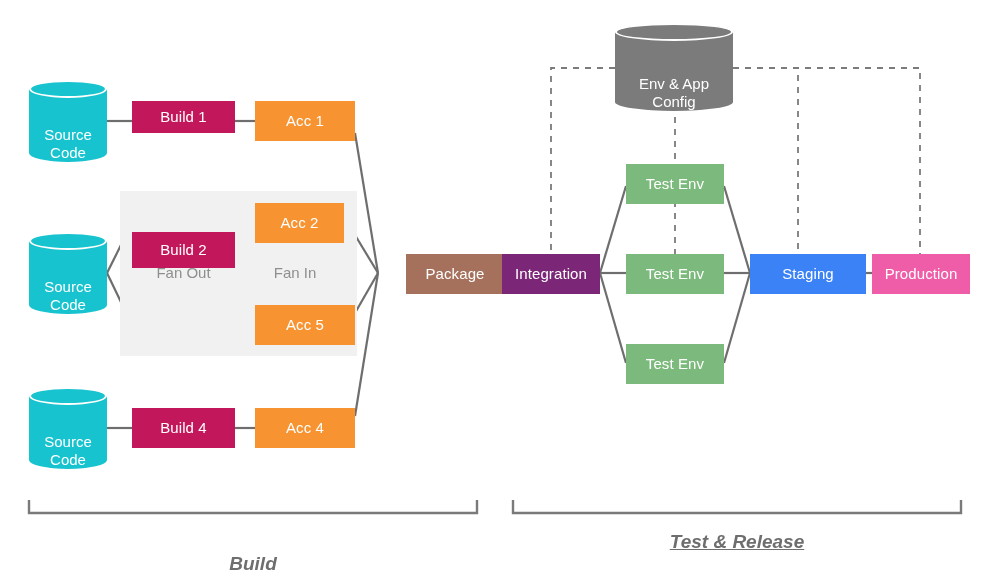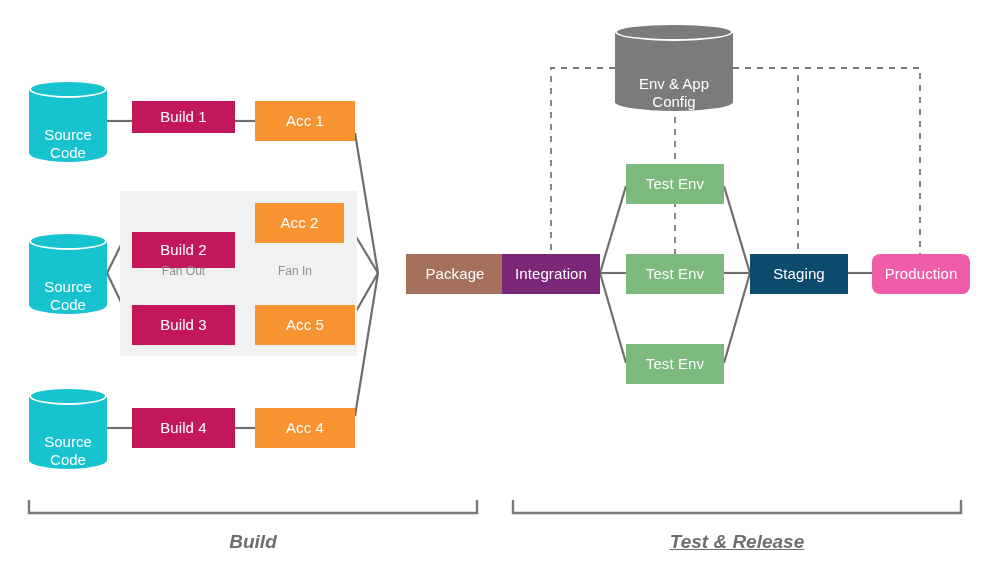--- a/index.html
+++ b/index.html
@@ -80,21 +80,21 @@
   }
   .cyl .cyl-label {
     position: relative;
     z-index: 3;
     width: 100%;
     white-space: pre-line;
   }
   .fan-label {
     position: absolute;
     color: #8f8f8f;
-    font-size: 12px;
+    font-size: 15px;
     text-align: center;
     white-space: nowrap;
   }
   .phase-label {
     position: absolute;
     color: #6e6e6e;
     font-size: 19px;
     font-weight: bold;
     font-style: italic;
     text-align: center;
@@ -170,46 +170,45 @@
   <div class="cyl" style="left:29px; top:387px; width:78px; height:82px;">
     <div class="cyl-body" style="background:#17c3ce;"></div>
     <div class="cyl-bottom" style="background:#17c3ce;"></div>
     <div class="cyl-top" style="background:#17c3ce; border:2px solid #ffffff;"></div>
     <div class="cyl-label">Source
 Code</div>
   </div>
 
   <div class="node" style="left:132px; top:101px; width:103px; height:32px; background:#c2185b;">Build 1</div>
   <div class="node" style="left:132px; top:203px; width:103px; height:36px; background:#c2185b;margin-top:29px;">Build 2</div>
-  <div class="node" style="left:132px; top:305px; width:103px; height:40px; background:#c2185b;">Build 3</div>
   <div class="node" style="left:132px; top:408px; width:103px; height:40px; background:#c2185b;">Build 4</div>
 
   <div class="node" style="left:255px; top:101px; width:100px; height:40px; background:#f79331;">Acc 1</div>
   <div class="node" style="left:255px; top:203px; width:89px; height:40px; background:#f79331;">Acc 2</div>
   <div class="node" style="left:255px; top:305px; width:100px; height:40px; background:#f79331;">Acc 5</div>
   <div class="node" style="left:255px; top:408px; width:100px; height:40px; background:#f79331;">Acc 4</div>
 
   <div class="fan-label" style="left:132px; top:264px; width:103px;">Fan Out</div>
   <div class="fan-label" style="left:245px; top:264px; width:100px;">Fan In</div>
 
   <div class="node" style="left:380px; top:254px; width:98px; height:40px; background:#a5715c;margin-left:26px;">Package</div>
 
   <div class="node" style="left:502px; top:254px; width:98px; height:40px; background:#7b2676;">Integration</div>
 
   <div class="node" style="left:626px; top:164px; width:98px; height:40px; background:#7cb97c;">Test Env</div>
   <div class="node" style="left:626px; top:254px; width:98px; height:40px; background:#7cb97c;">Test Env</div>
   <div class="node" style="left:626px; top:344px; width:98px; height:40px; background:#7cb97c;">Test Env</div>
 
-  <div class="node" style="left:750px; top:254px; width:98px; height:40px; background:#0c4a6e;text-align:right;">Staging</div>
-  <div class="node" style="left:872px; top:254px; width:98px; height:40px; background:#ef5da8;border-radius:8px;">Production</div>
+  <div class="node" style="left:750px; top:254px; width:116px; height:40px; background:#3b82f6;text-align:right;">Staging</div>
+  <div class="node" style="left:872px; top:254px; width:98px; height:40px; background:#ef5da8;">Production</div>
 
   <div class="cyl" style="left:615px; top:23px; width:118px; height:88px; font-size:15px;">
     <div class="cyl-body" style="background:#7b7b7b;"></div>
     <div class="cyl-bottom" style="background:#7b7b7b;"></div>
     <div class="cyl-top" style="background:#7b7b7b; border:2px solid #ffffff;"></div>
     <div class="cyl-label">Env &amp; App
 Config</div>
   </div>
 
-  <div class="phase-label" style="left:29px; top:531px; width:448px;">Build</div>
+  <div class="phase-label" style="left:29px; top:553px; width:448px;">Build</div>
   <div class="phase-label" style="left:513px; top:531px; width:448px;text-decoration:underline;">Test &amp; Release</div>
 
 </div>
 
 </body></html>

